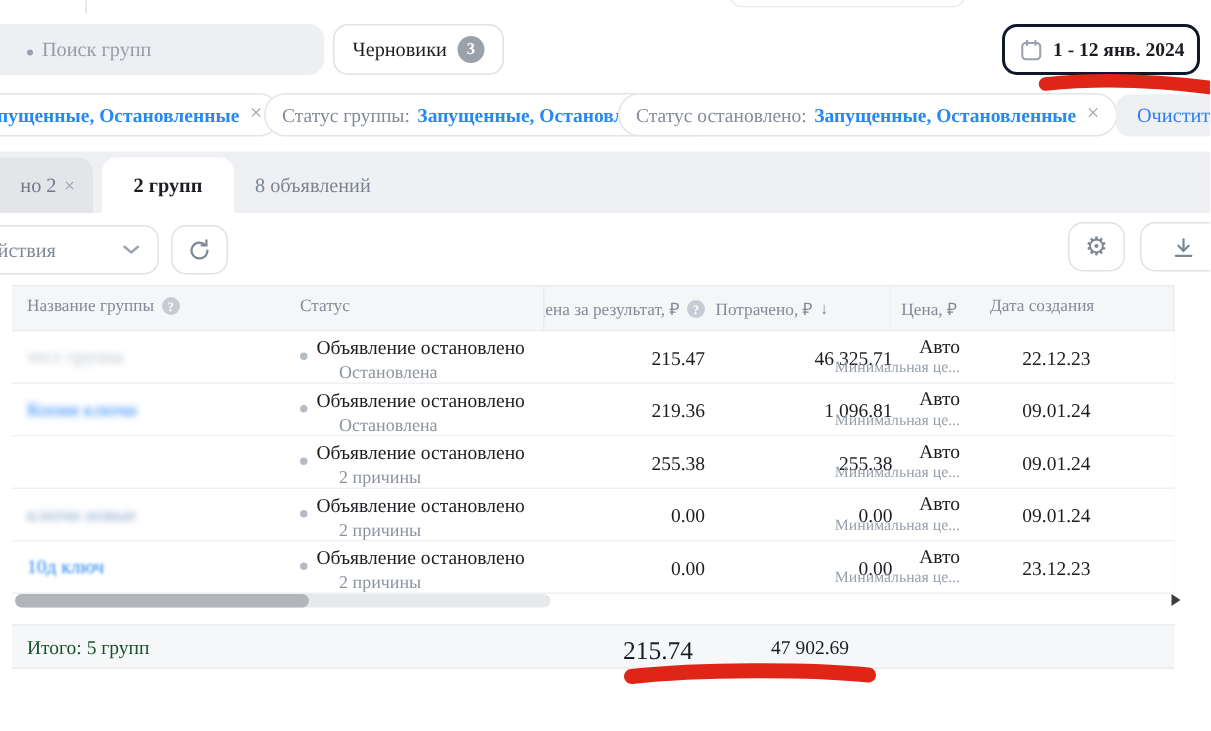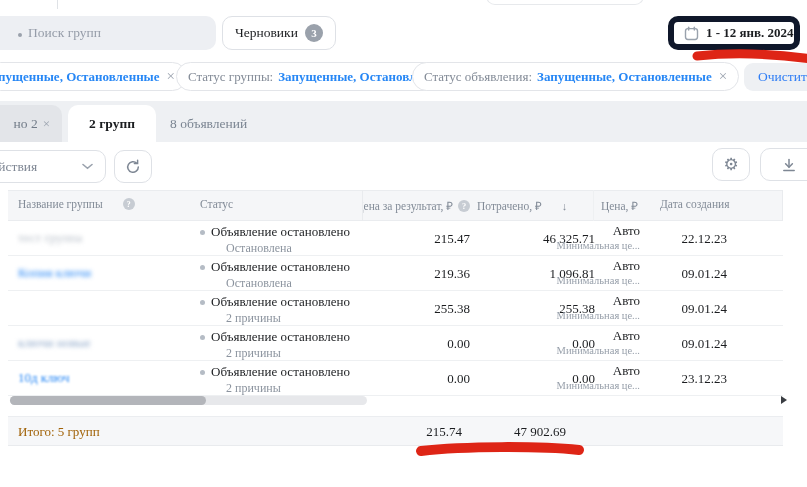--- a/index.html
+++ b/index.html
@@ -18,21 +18,21 @@
   #search-input{width:100%;height:100%;background:#edeff3;border:none;border-radius:10px;
                 padding-left:46px;font-family:inherit;font-size:13.5px;color:#59616c;outline:none}
   #search-input::placeholder{color:#969da9}
   #search-icon-frag{position:absolute;left:36px;top:17px;width:4px;height:4px;background:#9aa1ac;border-radius:2px}
 
   #drafts-btn{left:222px;top:16px;height:34px;padding:0 12px;background:#fff;border:1px solid #dee1e6;
               border-radius:10px;display:flex;align-items:center;gap:7px;font-size:13.5px;font-weight:500;
               color:#1b1d20;cursor:pointer;font-family:inherit}
   .count-badge{width:18px;height:18px;border-radius:50%;background:#9aa1ab;color:#fff;font-size:11px;
                font-weight:700;display:flex;align-items:center;justify-content:center}
-  #date-btn{left:668px;top:16px;height:34px;width:132px;padding:0 10px;background:#fff;border:6px solid #0f172a;
+  #date-btn{left:668px;top:16px;height:34px;width:132px;padding:0 10px;background:#fff;border:2px solid #0f172a;
             border-radius:10px;display:flex;align-items:center;gap:7px;font-size:13px;font-weight:700;
             color:#1b1d20;white-space:nowrap;cursor:pointer;font-family:inherit}
 
   
   .chip{position:absolute;top:62px;height:29px;display:flex;align-items:center;background:#fff;
         border:1px solid #e3e5e9;border-radius:15px;padding:0 11px;font-size:13px;white-space:nowrap}
   .chip .lbl{color:#838b97;margin-right:5px}
   .chip .val{color:#2787f5;font-weight:600}
   .chip .x{color:#9aa2ae;font-size:15px;margin-left:7px;line-height:1;cursor:pointer}
   #chip-campaign{left:-14px}
@@ -58,21 +58,21 @@
             display:flex;align-items:center;justify-content:center;color:#7e8794;cursor:pointer;font-family:inherit}
   #actions-dd{left:-30px;width:136px;justify-content:space-between;padding:0 12px;font-size:13.5px;color:#7f8794}
   #refresh-btn{left:114px;width:38px}
   #gear-btn{left:712px;top:148px;width:38px;font-size:17px}
   #export-btn{left:760px;top:148px;width:58px}
 
   
   #thead{left:8px;top:190px;width:775px;height:31px;background:#f5f6f8;
          border-top:1px solid #eaecef;border-bottom:1px solid #eaecef}
   .hcell{position:absolute;top:198px;font-size:11.5px;color:#828b97;white-space:nowrap;
-         display:flex;align-items:center;gap:20px}
+         display:flex;align-items:center;gap:5px}
   #h-name{left:18px}
   #h-status{left:200px}
   #h-cpr-clip{position:absolute;left:363px;top:194px;width:107px;height:22px;overflow:hidden}
   #h-cpr-inner{position:absolute;right:0;top:4px;display:flex;align-items:center;gap:5px;
                font-size:11.5px;color:#828b97;white-space:nowrap}
   #h-spent{left:477px}
   #h-price{left:auto;right:169px}
   #h-date{left:660px}
   .help-badge{width:12px;height:12px;border-radius:50%;background:#c7ccd3;color:#fff;font-size:8.5px;
               font-weight:700;display:flex;align-items:center;justify-content:center}
@@ -86,41 +86,41 @@
   
   .trow{position:absolute;left:8px;width:775px;height:35px;border-bottom:1px solid #eef0f2;background:#fff}
   .cell{position:absolute;font-size:13px;color:#1b1d20;white-space:nowrap}
   .cell.name{left:10px;top:9px;cursor:pointer}
   .c-blue{color:#2787f5}
   .c-gray{color:#b9c0c9}
   .c-blue2{color:#8fa8c9}
   .blur-strong{filter:blur(2.3px)}
   .blur-soft{filter:blur(1.1px)}
   .cell.status{left:192px;top:3px}
-  .st-title{font-size:13px;color:#1b1d20;display:flex;align-items:center;gap:6px}
+  .st-title{font-size:13px;color:#1b1d20;display:flex;align-items:flex-end;gap:6px}
   .dot{width:5px;height:5px;border-radius:50%;background:#b5bcc5;display:inline-block}
   .st-sub{font-size:12px;color:#8b939e;margin:1px 0 0 26px}
   .cell.cpr{right:313px;top:10px}
   .cell.spent{right:188px;top:10px}
   .cell.price{right:143px;top:2px;text-align:right}
   .pr-title{font-size:13px}
   .pr-sub{font-size:10.5px;color:#98a0ab;margin-top:1px}
   .cell.date{right:56px;top:10px}
 
   
   #scroll-track{left:10px;top:396px;width:357px;height:9px;background:#e7e8eb;border-radius:5px;cursor:pointer}
   #scroll-thumb{left:10px;top:396px;width:196px;height:9px;background:#b3b5ba;border-radius:5px;cursor:grab}
   #scroll-arrow{left:781px;top:396px;width:0;height:0;border-left:6px solid #3a3d42;
                 border-top:4px solid transparent;border-bottom:4px solid transparent;cursor:pointer}
 
   
   #tfoot{left:8px;top:416px;width:775px;height:30px;background:#f6f7f9;
          border-top:1px solid #ebedf0;border-bottom:1px solid #e9ebee}
-  #foot-label{left:18px;top:424px;font-size:13px;color:#a16207}
-  #foot-cpr{right:345px;top:424px;font-size:13px}
+  #foot-label{left:18px;top:424px;font-size:13px;color:#14532d}
+  #foot-cpr{right:345px;top:424px;font-size:17px}
   #foot-spent{right:241px;top:424px;font-size:13px}
 
   svg.marker{position:absolute;left:0;top:0;width:807px;height:487px;pointer-events:none;z-index:9}
 </style>
 </head>
 <body>
 
 <div id="app">
 
   <div class="abs" id="frag-top-arc"></div>
@@ -150,21 +150,21 @@
   <div class="chip" id="chip-campaign">
     <span class="val">пущенные, Остановленные</span>
     <span class="x">×</span>
   </div>
   <div class="chip" id="chip-group">
     <span class="lbl">Статус группы:</span>
     <span class="val">Запущенные, Остановленные</span>
     <span class="x">×</span>
   </div>
   <div class="chip" id="chip-ad">
-    <span class="lbl">Статус объявления:</span>
+    <span class="lbl">Статус остановлено:</span>
     <span class="val">Запущенные, Остановленные</span>
     <span class="x">×</span>
   </div>
   <button class="pill-btn" id="clear-btn">Очистить</button>
 
   <div class="abs" id="tabbar"></div>
   <div class="tab" id="tab-partial">
     <span>но 2</span>
     <span class="x">×</span>
   </div>

